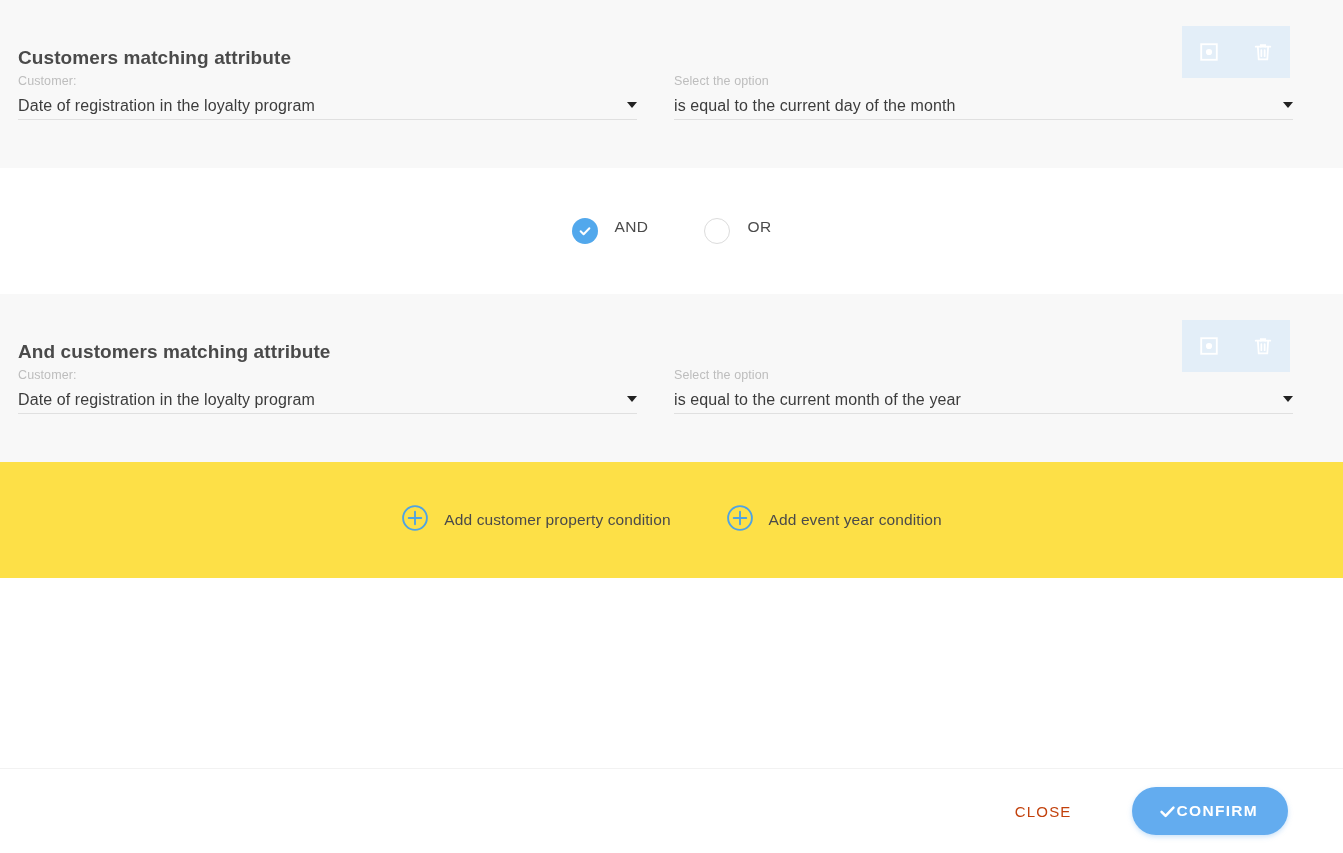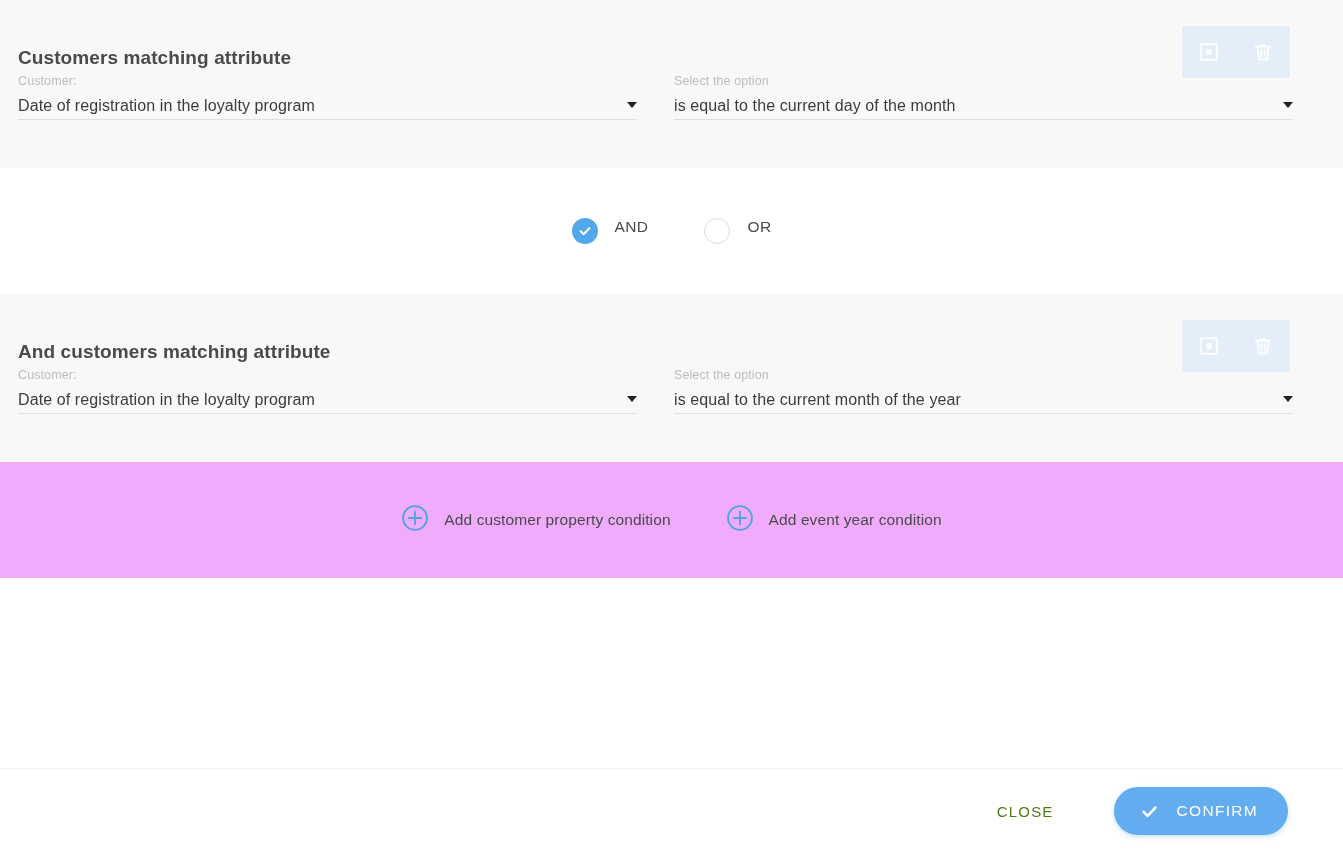--- a/index.html
+++ b/index.html
@@ -222,21 +222,21 @@
   .operator-label {
     margin-left: 17px;
     font-size: 15.5px;
     color: #4a4a4a;
     letter-spacing: .4px;
   }
 
   
   .add-row {
     height: 116px;
-    background: #f0abfc;
+    background: #fde047;
     display: flex;
     align-items: center;
     justify-content: center;
   }
 
   .add-btn {
     display: flex;
     align-items: center;
     cursor: pointer;
   }
@@ -263,21 +263,21 @@
     background: #ffffff;
     display: flex;
     align-items: center;
     justify-content: flex-end;
     padding-right: 55px;
   }
 
   .close-btn {
     font-size: 15px;
     letter-spacing: 1.2px;
-    color: #4d7c0f;
+    color: #c2410c;
     background: none;
     border: none;
     padding: 12px 18px;
     cursor: pointer;
     font-family: inherit;
   }
 
   .confirm-btn {
     margin-left: 42px;
     display: flex;
@@ -289,25 +289,24 @@
     height: 48px;
     padding: 0 30px 0 26px;
     cursor: pointer;
     box-shadow: 0 2px 5px rgba(99,172,239,.35);
     font-family: inherit;
   }
 
   .confirm-btn svg { display: block; flex: 0 0 auto; }
 
   .confirm-label {
-    margin-left: 18px;
     color: #ffffff;
     font-size: 15.5px;
     letter-spacing: 1.3px;
-    font-weight: 400;
+    font-weight: 700;
   }
 </style>
 </head>
 <body>
 
 <div class="app">
 
 
   <div class="card">
     <div class="card-header">

